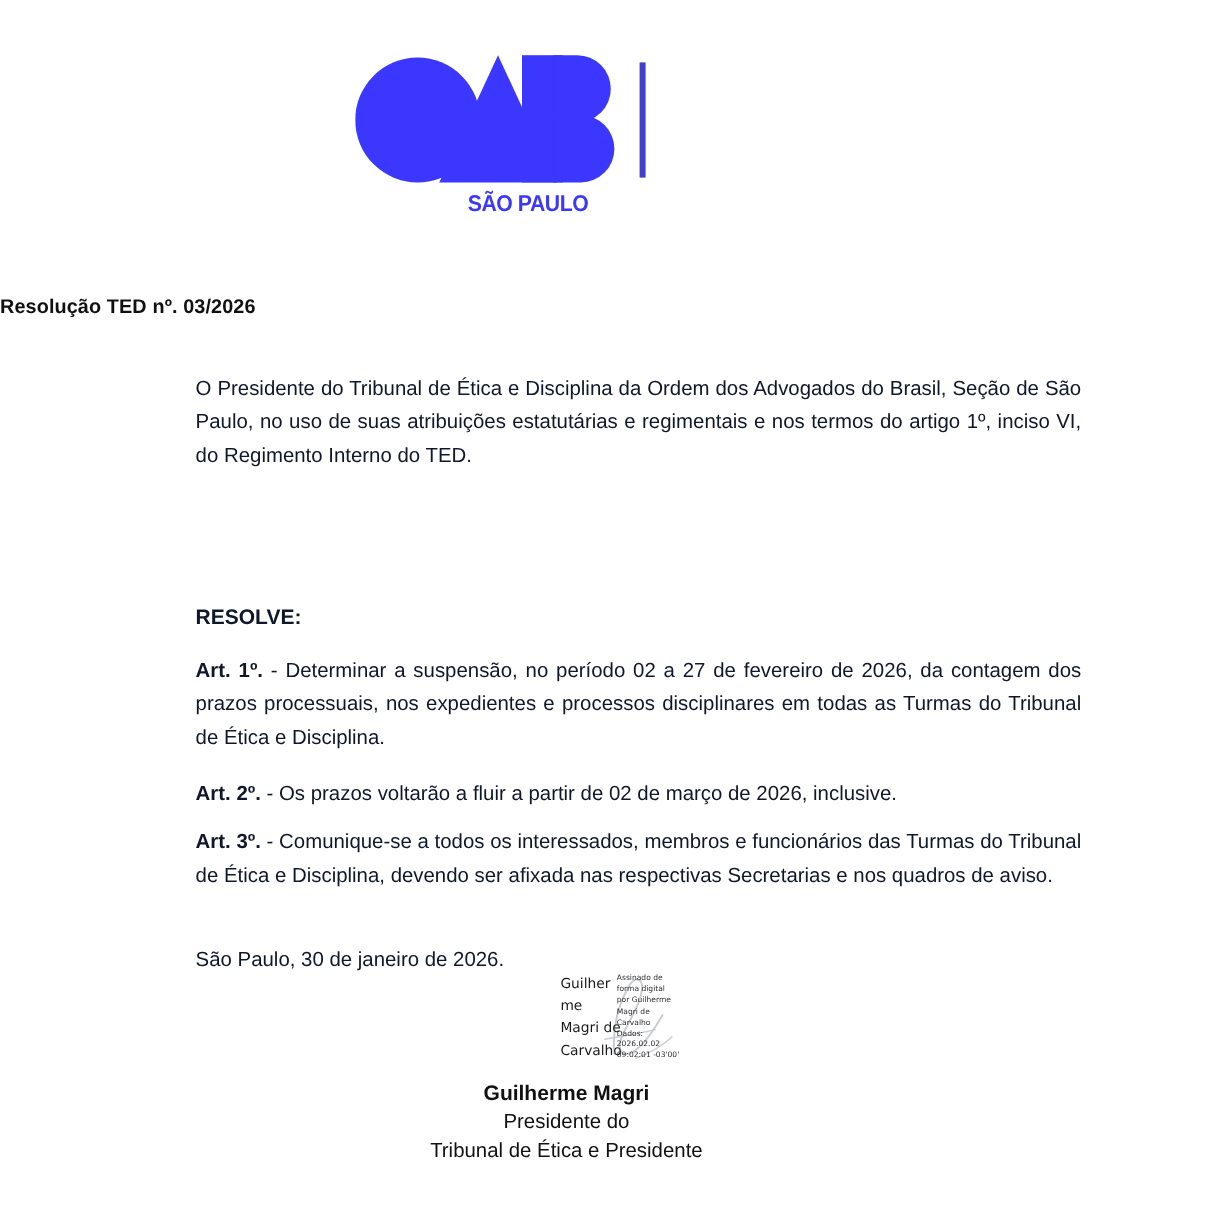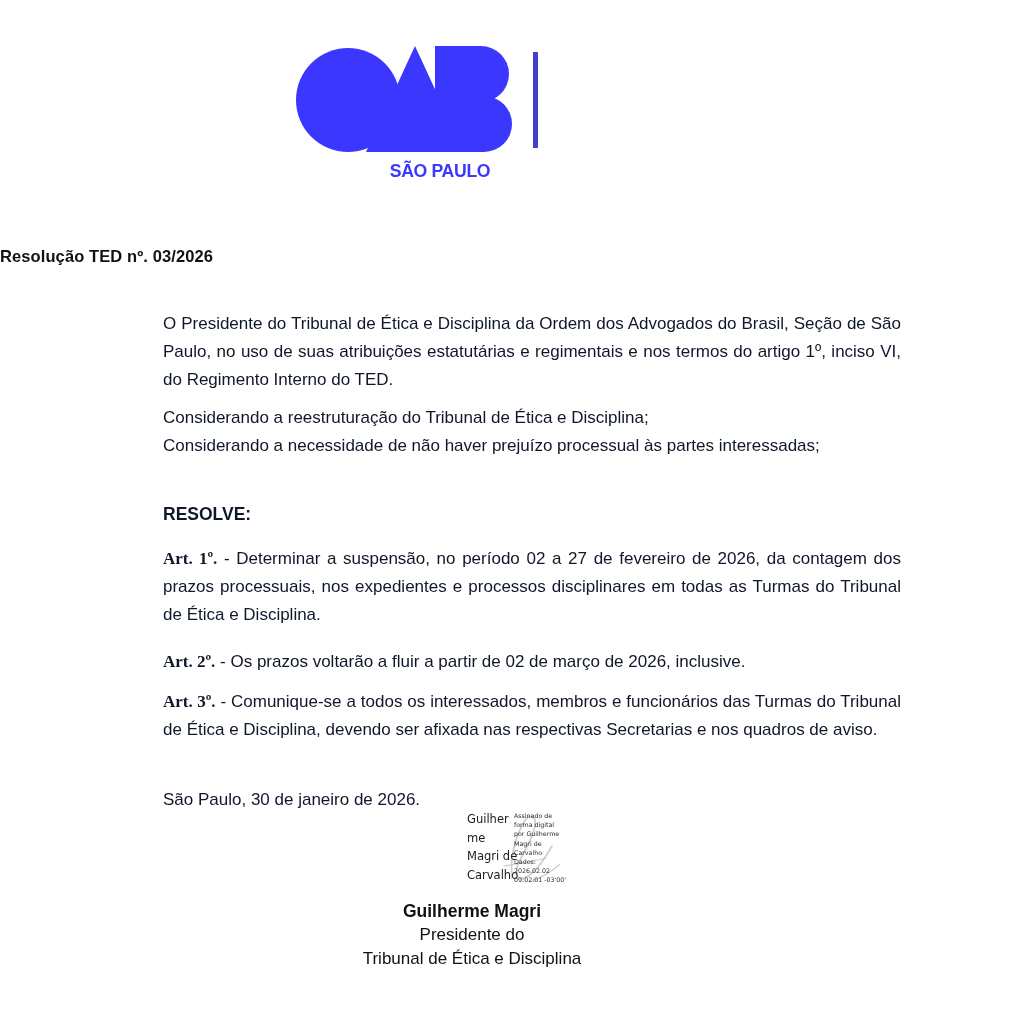--- a/index.html
+++ b/index.html
@@ -106,21 +106,21 @@
 
   .body-text {
     position: absolute;
     left: 163px;
     width: 738px;
     font-size: 17px;
     line-height: 28px;
     color: #0f172a;
   }
   .justify { text-align: justify; text-align-last: left; }
-  .bold { font-weight: bold; font-family: Liberation Serif, serif; }
+  .bold { font-weight: bold; }
 
   .p-preamble { top: 310px; }
   .p-considerandos { top: 404px; }
   .p-resolve {
     top: 500px;
     font-weight: bold;
     font-size: 17.5px;
   }
   .p-art1 { top: 545px; }
   .p-art2 { top: 648px; }
@@ -205,24 +205,20 @@
 
       <div class="divider-bar"></div>
 
     </div>
   </div>
 
   <div class="doc-title">Resolução TED nº. 03/2026</div>
 
   <div class="body-text justify p-preamble">O Presidente do Tribunal de Ética e Disciplina da Ordem dos Advogados do Brasil,  Seção de São Paulo, no uso de suas atribuições estatutárias e regimentais e nos termos do artigo 1º, inciso VI, do Regimento Interno do TED.</div>
 
-  <div class="body-text p-considerandos">
-    <div>Considerando a reestruturação do Tribunal de Ética e Disciplina;</div>
-    <div>Considerando a necessidade de não haver prejuízo processual às partes interessadas;</div>
-  </div>
 
   <div class="body-text p-resolve">RESOLVE:</div>
 
   <div class="body-text justify p-art1">
     <span class="bold">Art. 1º.</span><span> - Determinar a suspensão, no período 02 a 27 de fevereiro de 2026, da contagem dos prazos processuais, nos expedientes e processos disciplinares em todas as Turmas do Tribunal de Ética e Disciplina.</span>
   </div>
 
   <div class="body-text justify p-art2">
     <span class="bold">Art. 2º.</span><span> -  Os prazos voltarão a fluir a partir de 02 de março de 2026, inclusive.</span>
   </div>
@@ -252,16 +248,16 @@
 Magri de
 Carvalho
 Dados:
 2026.02.02
 09:02:01 -03'00'</div>
   </div>
 
   <div class="closing">
     <div class="name">Guilherme Magri</div>
     <div>Presidente do</div>
-    <div>Tribunal de Ética e Disciplina</div>
+    <div>Tribunal de Ética e Presidente</div>
   </div>
 
 </div>
 
 </body></html>

